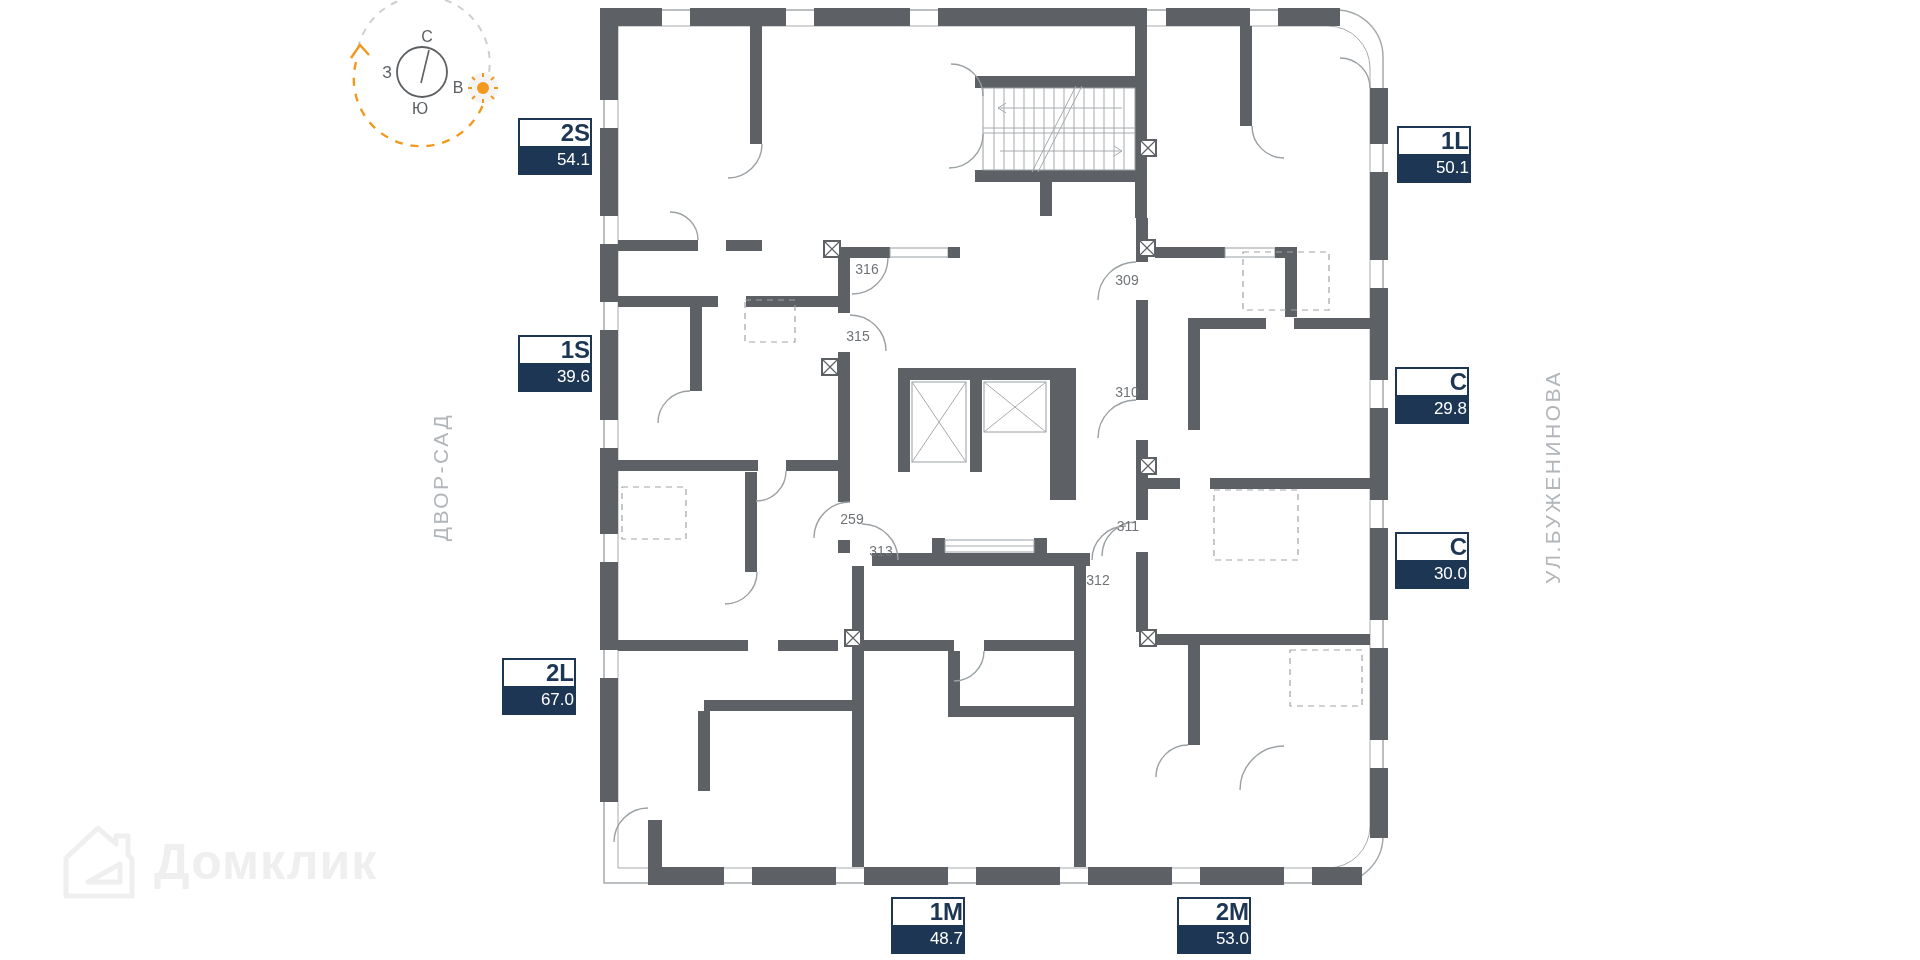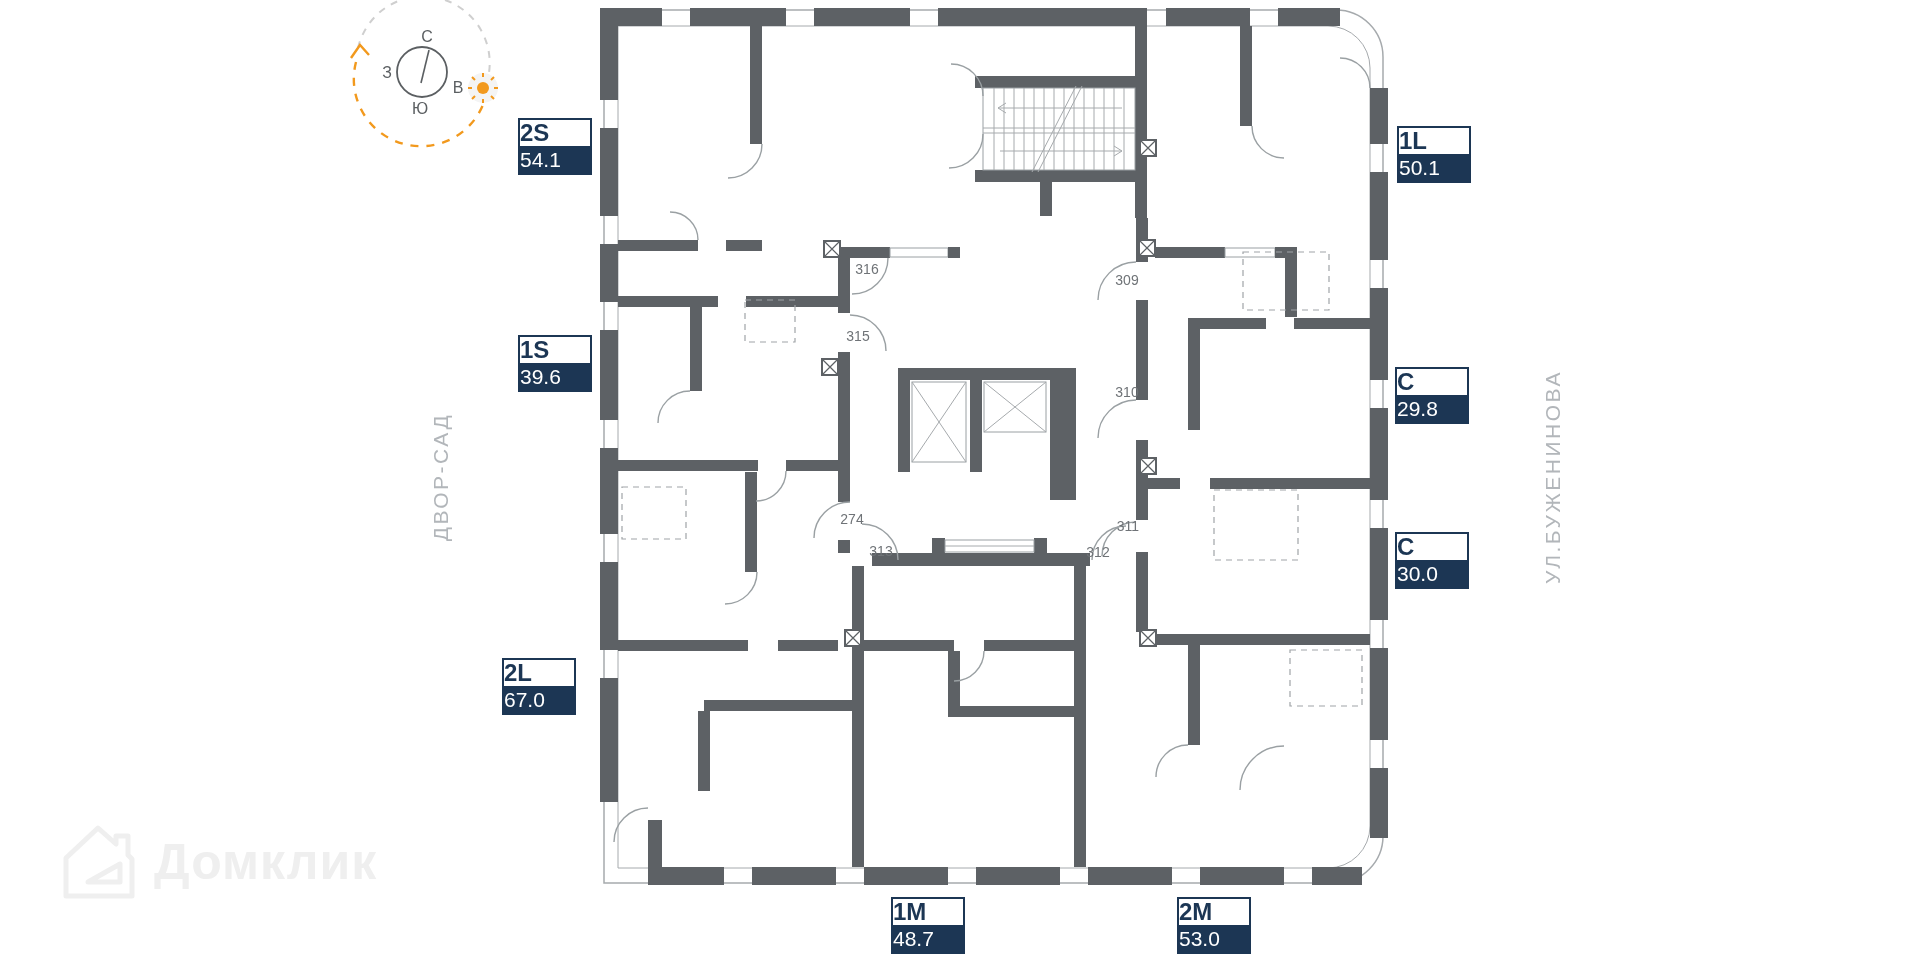--- a/index.html
+++ b/index.html
@@ -13,23 +13,23 @@
   .ln{fill:none;stroke:#a6aaad;stroke-width:1.5;}
   .ln1{fill:none;stroke:#a6aaad;stroke-width:1;}
   .arc{fill:none;stroke:#9aa0a3;stroke-width:1.4;}
   .dsh{fill:none;stroke:#a0a4a7;stroke-width:1.2;stroke-dasharray:6 5;}
   .xbr{fill:#fff;stroke:#5d6165;stroke-width:2;}
   .xbl{stroke:#5d6165;stroke-width:1.2;fill:none;}
   .thn{fill:#fff;stroke:#9aa0a3;stroke-width:1;}
 
   
   .apt{position:absolute;width:70px;border:2px solid #1c3654;background:#fdba74;
-       text-align:left;cursor:pointer;}
+       text-align:right;cursor:pointer;}
   .apt-type{color:#1c3654;font-weight:bold;font-size:24px;line-height:26px;background:#fff;}
-  .apt-area{background:#1c3654;color:#fff;font-size:21px;line-height:27px;}
+  .apt-area{background:#1c3654;color:#fff;font-size:17px;line-height:27px;}
 
   
   .room{position:absolute;transform:translate(-50%,-50%);font-size:14px;color:#6f7377;}
 
   
   .street{position:absolute;transform:translate(-50%,-50%) rotate(-90deg);
           white-space:nowrap;font-size:21px;letter-spacing:2.5px;color:#b2b6ba;}
 
   
   #watermark{position:absolute;left:58px;top:820px;display:flex;align-items:center;color:#efefef;}
@@ -209,23 +209,23 @@
       <path d="M483 77v-4M483 99v4M472 88h-4M494 88h4M475 80l-3-3M491 80l3-3M475 96l-3 3M491 96l3 3" stroke="#f2991d" stroke-width="2" fill="none"></path>
       <text x="427" y="42" font-size="16" fill="#5b5f62" text-anchor="middle">С</text>
       <text x="387" y="78" font-size="16" fill="#5b5f62" text-anchor="middle">З</text>
       <text x="458" y="93" font-size="16" fill="#5b5f62" text-anchor="middle">В</text>
       <text x="420" y="114" font-size="16" fill="#5b5f62" text-anchor="middle">Ю</text>
     </g>
   </svg>
 
   <span class="room" style="left:867px;top:269px">316</span>
   <span class="room" style="left:858px;top:336px">315</span>
-  <span class="room" style="left:852px;top:519px">274</span>
+  <span class="room" style="left:852px;top:519px">259</span>
   <span class="room" style="left:881px;top:551px">313</span>
-  <span class="room" style="left:1098px;top:552px">312</span>
+  <span class="room" style="left:1098px;top:580px">312</span>
   <span class="room" style="left:1128px;top:526px">311</span>
   <span class="room" style="left:1127px;top:392px">310</span>
   <span class="room" style="left:1127px;top:280px">309</span>
 
   <div class="apt" style="left:518px;top:118px">
     <div class="apt-type">2S</div>
     <div class="apt-area">54.1</div>
   </div>
   <div class="apt" style="left:518px;top:335px">
     <div class="apt-type">1S</div>

